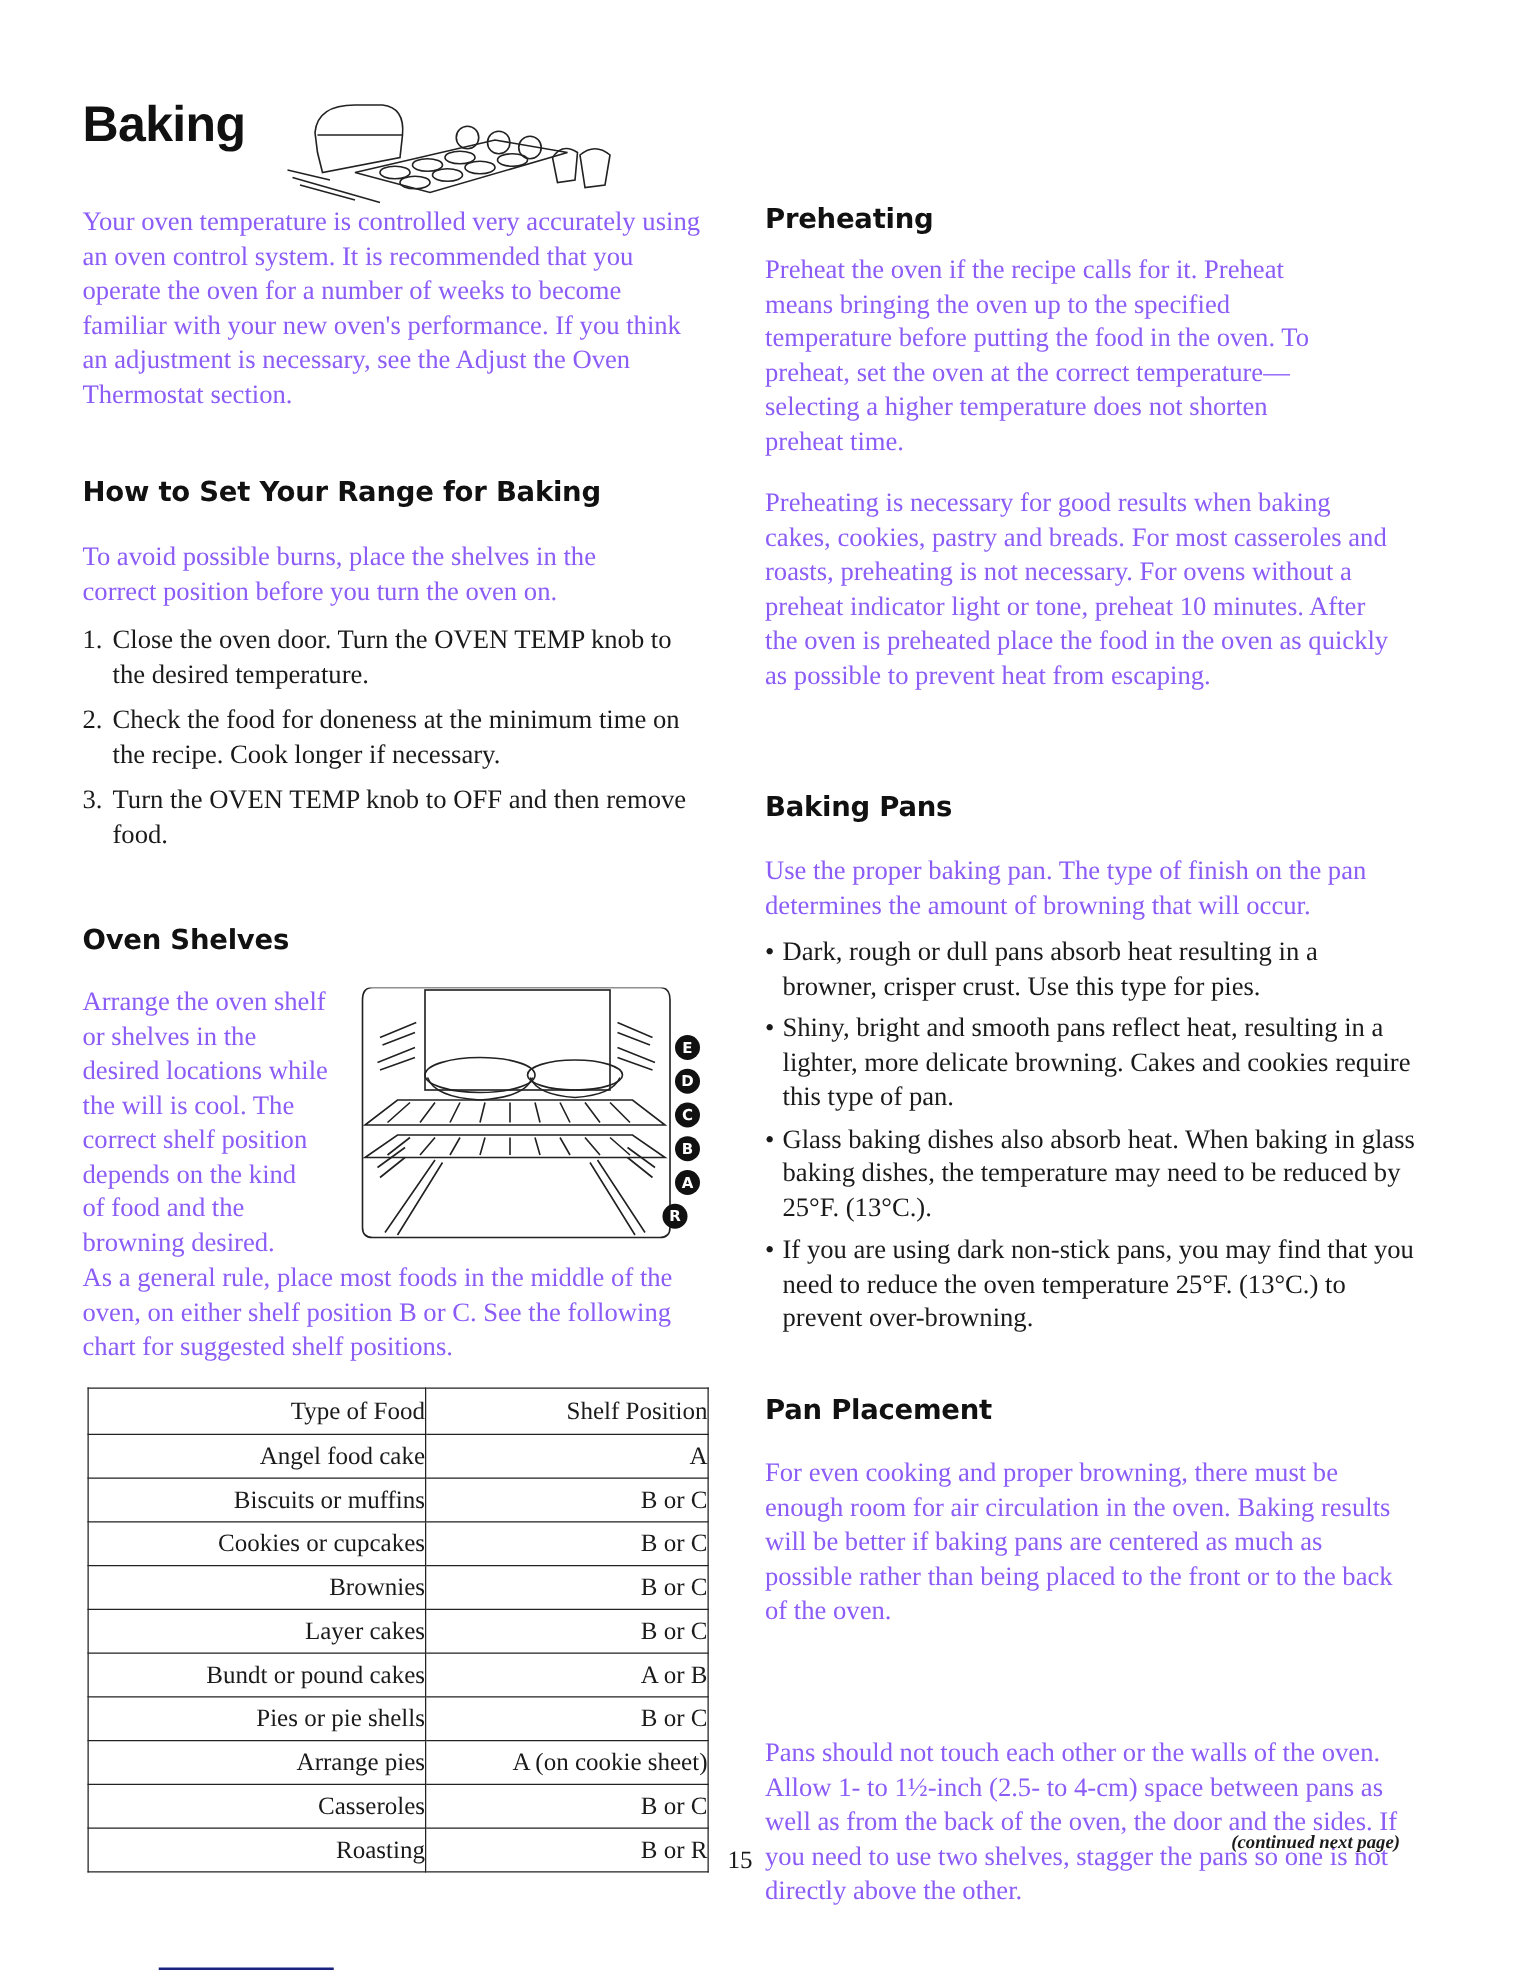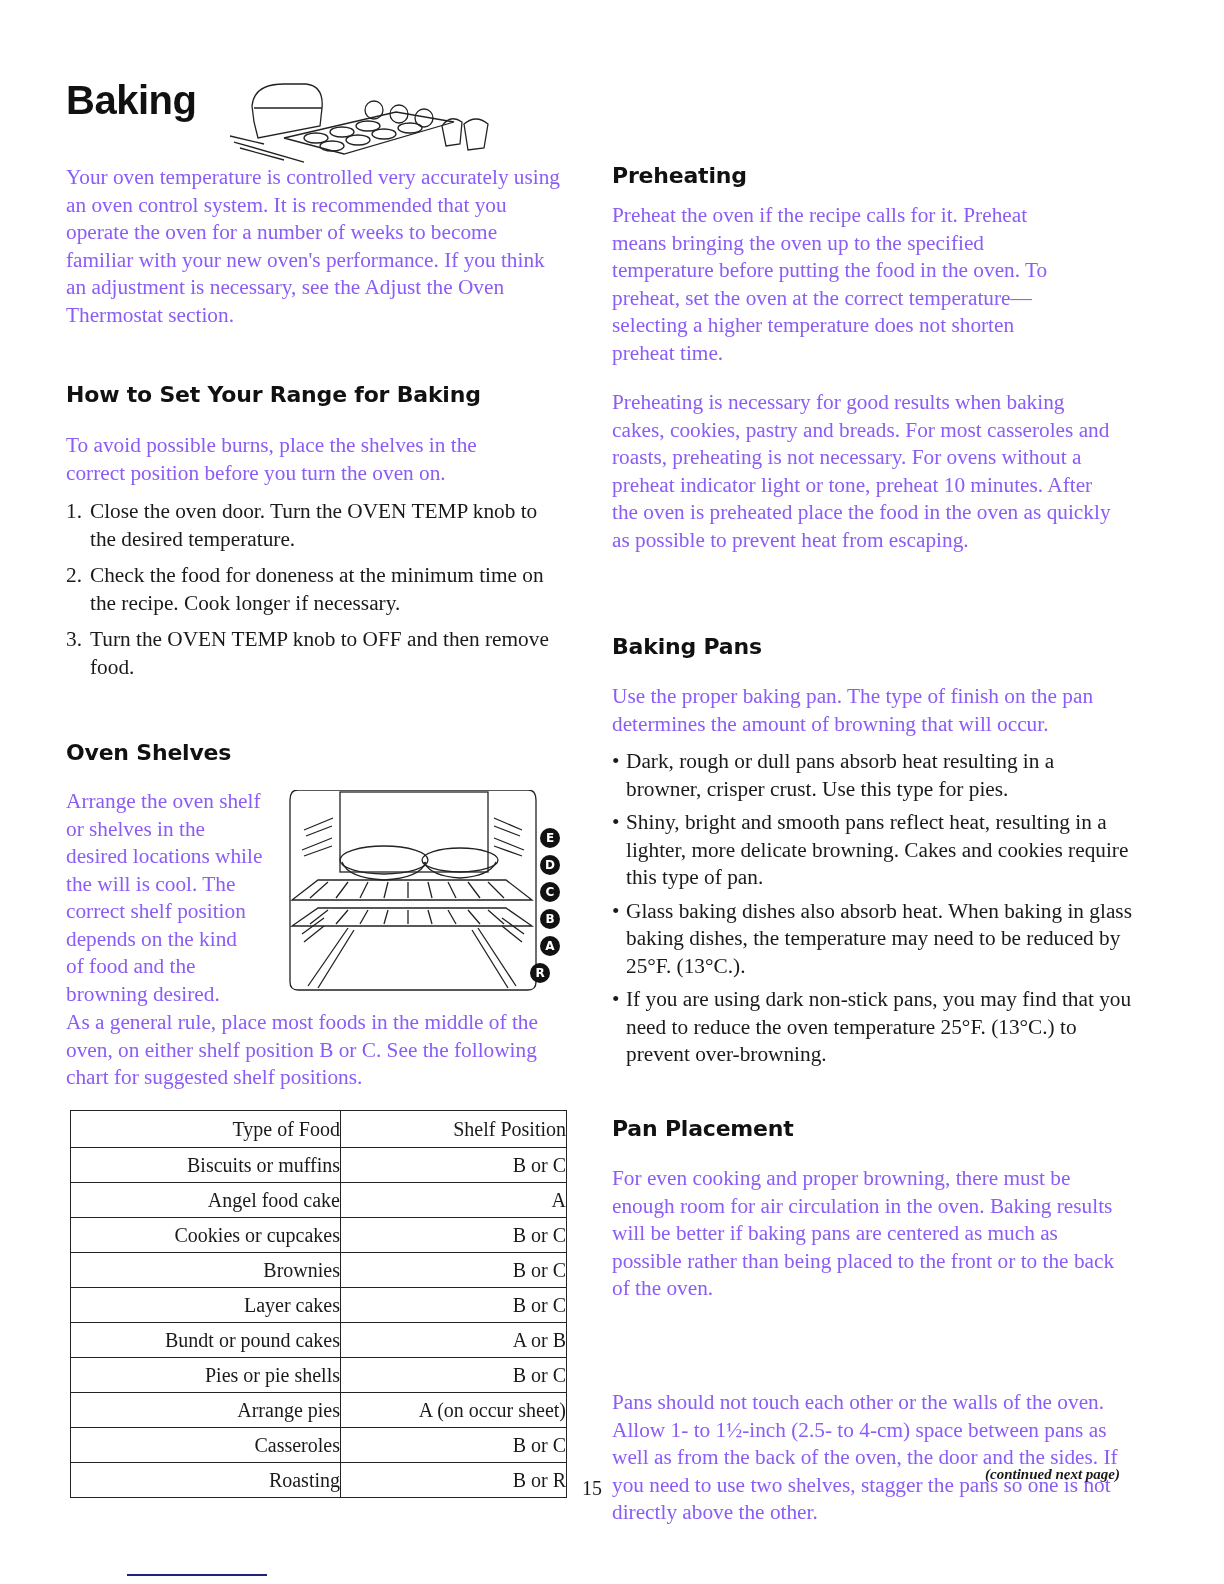--- a/index.html
+++ b/index.html
@@ -173,28 +173,28 @@
       <col>
     </colgroup>
   <thead>
     <tr>
       <th>Type of Food</th>
       <th>Shelf Position</th>
     </tr>
   </thead>
   <tbody>
     <tr>
-        <td>Biscuits or muffins</td>
-        <td>B or C</td>
-      </tr>
-    <tr>
         <td>Angel food cake</td>
         <td>A</td>
       </tr>
     <tr>
+        <td>Biscuits or muffins</td>
+        <td>B or C</td>
+      </tr>
+    <tr>
         <td>Cookies or cupcakes</td>
         <td>B or C</td>
       </tr>
     <tr>
         <td>Brownies</td>
         <td>B or C</td>
       </tr>
     <tr>
         <td>Layer cakes</td>
         <td>B or C</td>
@@ -202,21 +202,21 @@
     <tr>
         <td>Bundt or pound cakes</td>
         <td>A or B</td>
       </tr>
     <tr>
         <td>Pies or pie shells</td>
         <td>B or C</td>
       </tr>
     <tr>
         <td>Arrange pies</td>
-        <td>A (on occur sheet)</td>
+        <td>A (on cookie sheet)</td>
       </tr>
     <tr>
         <td>Casseroles</td>
         <td>B or C</td>
       </tr>
     <tr>
         <td>Roasting</td>
         <td>B or R</td>
       </tr>
   </tbody>

